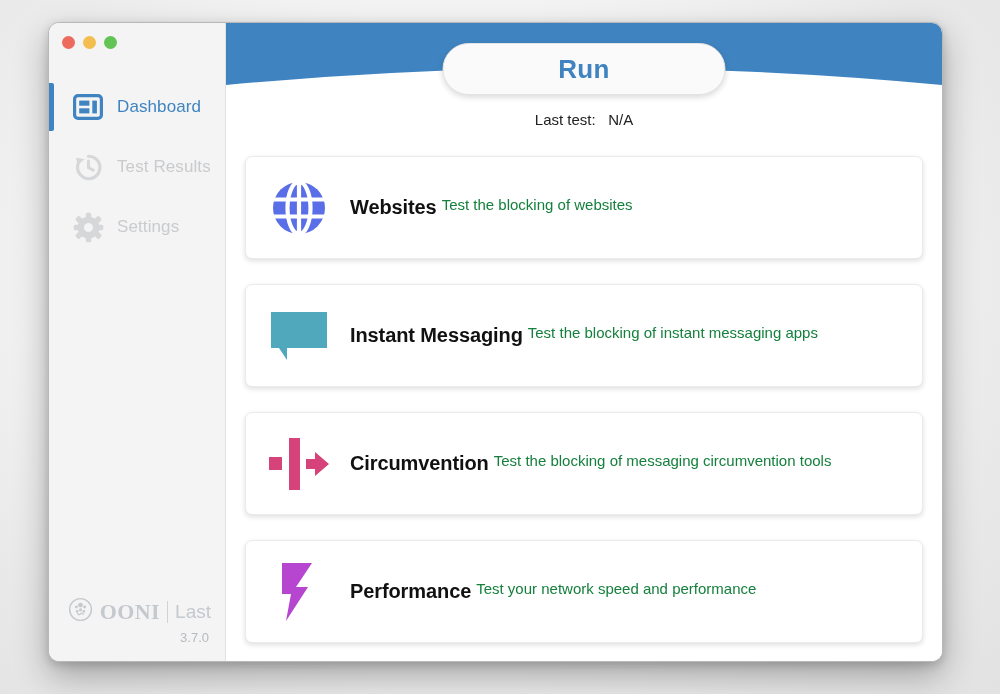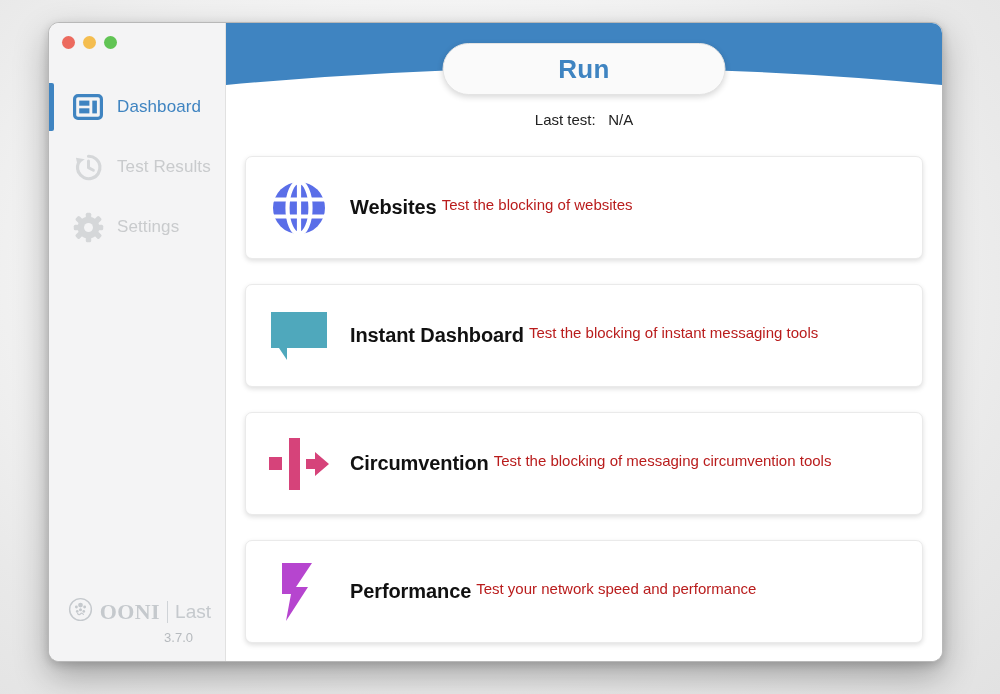--- a/index.html
+++ b/index.html
@@ -119,21 +119,21 @@
     background: #cfd3d7;
   }
   #ooni-probe {
     font-size: 19px;
     color: #c5c9cd;
   }
   #ooni-version {
     font-size: 13px;
     color: #b6babe;
     margin-top: 4px;
-    margin-right: 18px;
+    margin-right: 2px;
   }
 
   
   #main {
     flex: 1;
     position: relative;
     background: #ffffff;
     overflow: hidden;
   }
 
@@ -205,21 +205,21 @@
   }
   .card-text { display: flex; gap: 5px; }
   .card-title {
     font-size: 20px;
     font-weight: bold;
     color: #111111;
     letter-spacing: -0.1px;
   }
   .card-desc {
     font-size: 15px;
-    color: #b91c1c;
+    color: #15803d;
   }
 </style>
 </head>
 <body>
 
 <div id="app-window">
 
   <div id="sidebar">
 
     <div id="traffic-lights">
@@ -338,22 +338,22 @@
         </div>
       </div>
 
       <div class="card">
         <div class="card-icon">
           <svg width="60" height="56" viewBox="0 0 60 56">
             <path d="M2,4 L58,4 L58,40 L18,40 L18,52 L10,40 L2,40 Z" fill="#4fa8bc"></path>
           </svg>
         </div>
         <div class="card-text">
-          <div class="card-title">Instant Dashboard</div>
-          <div class="card-desc">Test the blocking of instant messaging tools</div>
+          <div class="card-title">Instant Messaging</div>
+          <div class="card-desc">Test the blocking of instant messaging apps</div>
         </div>
       </div>
 
       <div class="card">
         <div class="card-icon">
           <svg width="62" height="58" viewBox="0 0 62 58">
             <g fill="#d6437a">
               <rect x="1" y="22" width="13" height="13"></rect>
               <rect x="21" y="3" width="11" height="52"></rect>
               <path d="M38,17 L38,24 L47,24 L47,17 L61,29 L47,41 L47,34 L38,34 L38,41 Z"></path>

